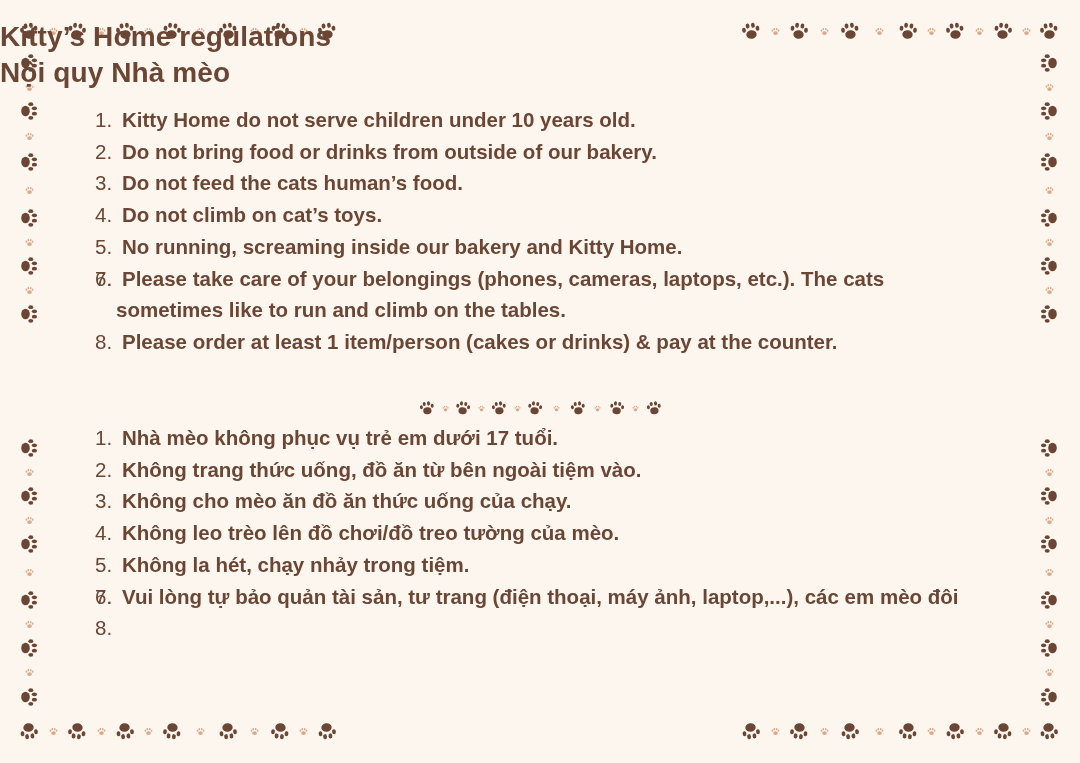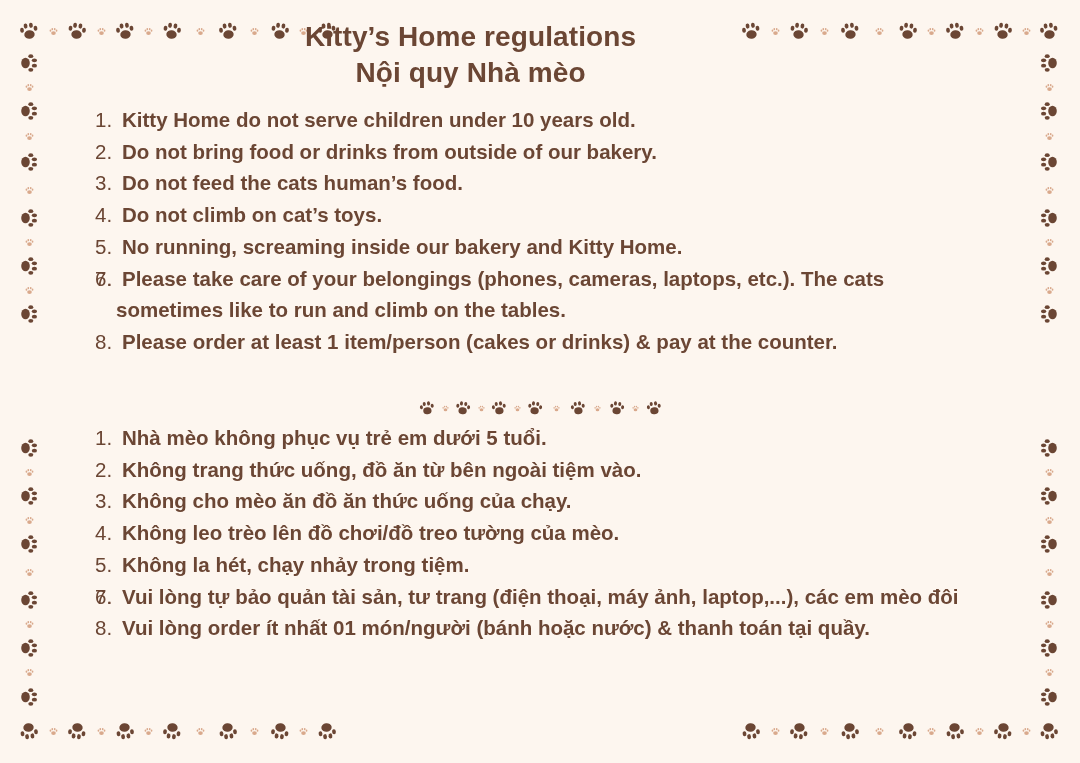--- a/index.html
+++ b/index.html
@@ -4,21 +4,21 @@
   <style>
     * { box-sizing: border-box; margin: 0; padding: 0; }
     html, body { width: 1080px; height: 763px; background: #fdf6ef; overflow: hidden; }
     body { position: relative; font-family: "Liberation Sans", "DejaVu Sans", sans-serif; color: #6b4634; }
 
     .paw { position: absolute; width: 20px; height: 20px; }
     .paw svg { width: 100%; height: 100%; display: block; }
     .mini { position: absolute; width: 9px; height: 9px; }
     .mini svg { width: 100%; height: 100%; display: block; }
 
-    .title-block { position: absolute; left: 0; width: 885px; top: 19px; text-align: center; margin-left: 28px; }
+    .title-block { position: absolute; left: 0; width: 885px; top: 19px; text-align: left; }
     .title { font-size: 28px; font-weight: bold; color: #6b4634; line-height: 36px; letter-spacing: 0.1px; }
 
     .rules { position: absolute; left: 95px; width: 860px; }
     .rule { font-size: 20.5px; line-height: 31.7px; white-space: nowrap; position: relative; padding-left: 27px; }
     .rule .num { position: absolute; left: 0; top: 0; font-weight: normal; color: #6b4634; }
     .rule .txt { font-weight: bold; color: #6b4634; }
     .rule .cont { display: block; margin-left: -6px; }
     .rules.en { top: 104px; }
     .rules.vi { top: 422px; }
 
@@ -818,21 +818,21 @@
     <div class="paw" style="width: 16px; height: 16px; left: 228px; top: 1px;">
       <svg viewBox="0 0 20 20">
         <g fill="#6b4634" transform="rotate(-8 10 10)">
           <use href="#pawshape"></use>
         </g>
       </svg>
     </div>
   </div>
 
 <div class="rules vi">
-  <div class="rule"><span class="num">1.</span><span class="txt">Nhà mèo không phục vụ trẻ em dưới 5 tuổi.</span></div>
+  <div class="rule"><span class="num">1.</span><span class="txt">Nhà mèo không phục vụ trẻ em dưới 17 tuổi.</span></div>
   <div class="rule"><span class="num">2.</span><span class="txt">Không trang thức uống, đồ ăn từ bên ngoài tiệm vào.</span></div>
   <div class="rule"><span class="num">3.</span><span class="txt">Không cho mèo ăn đồ ăn thức uống của chạy.</span></div>
   <div class="rule"><span class="num">4.</span><span class="txt">Không leo trèo lên đồ chơi/đồ treo tường của mèo.</span></div>
   <div class="rule"><span class="num">5.</span><span class="txt">Không la hét, chạy nhảy trong tiệm.</span></div>
   <div class="rule"><span class="num">6.</span></div>
   <div class="rule"><span class="num">7.</span><span class="txt">Vui lòng tự bảo quản tài sản, tư trang (điện thoại, máy ảnh, laptop,...), các em mèo đôi</span></div>
-  <div class="rule"><span class="num">8.</span><span class="txt">Vui lòng order ít nhất 01 món/người (bánh hoặc nước) &amp; thanh toán tại quầy.</span></div>
+  <div class="rule"><span class="num">8.</span></div>
 </div>
 
 </body></html>

